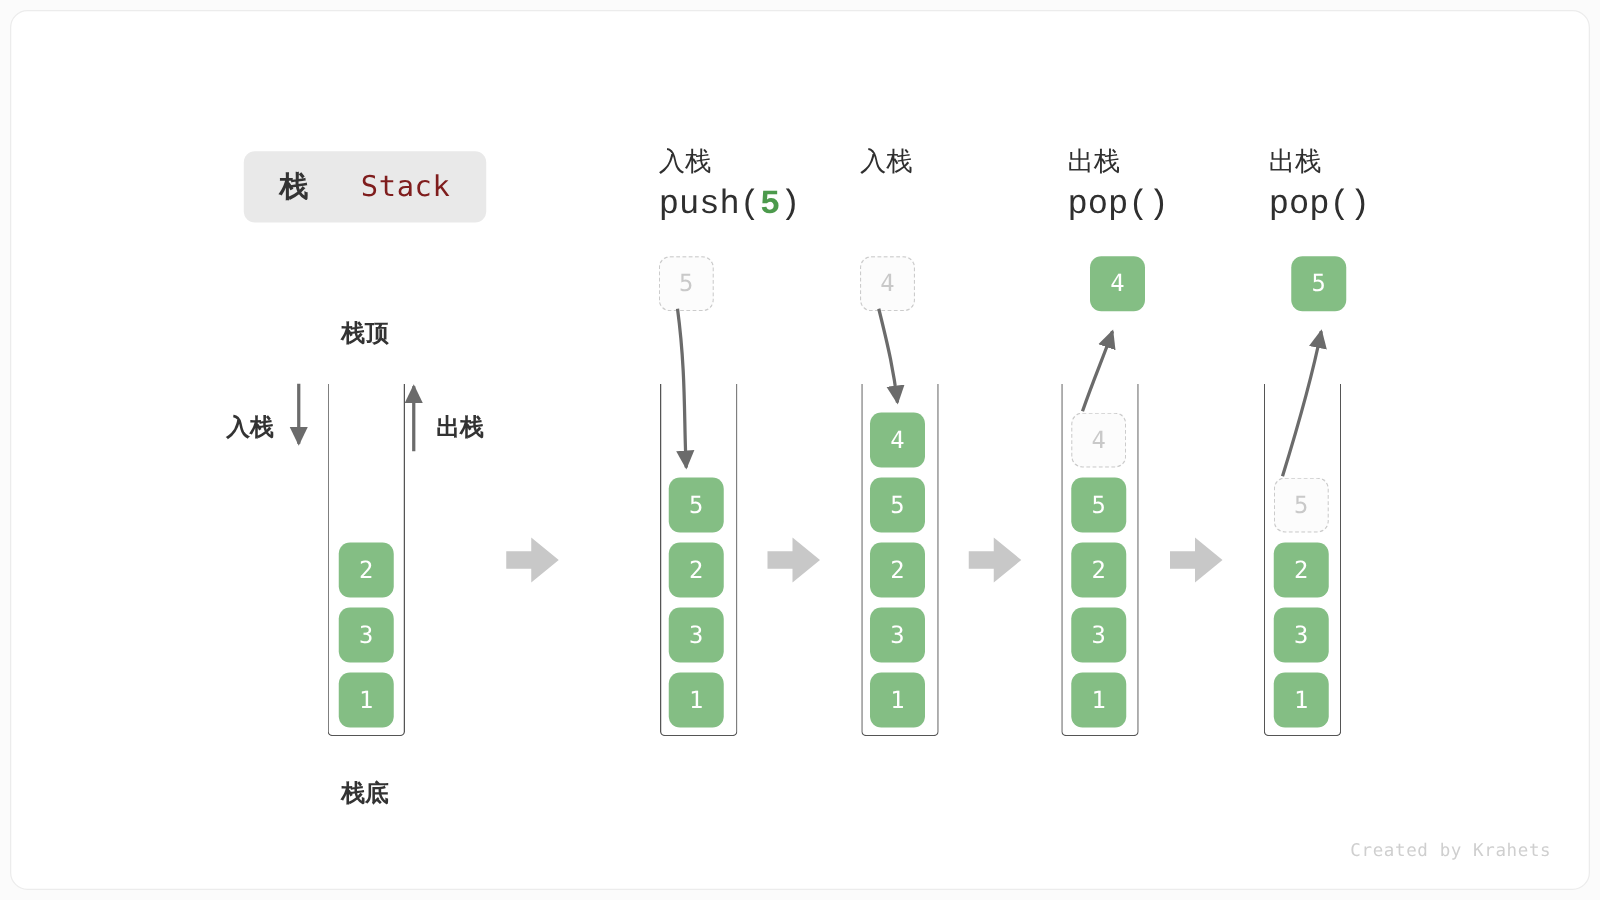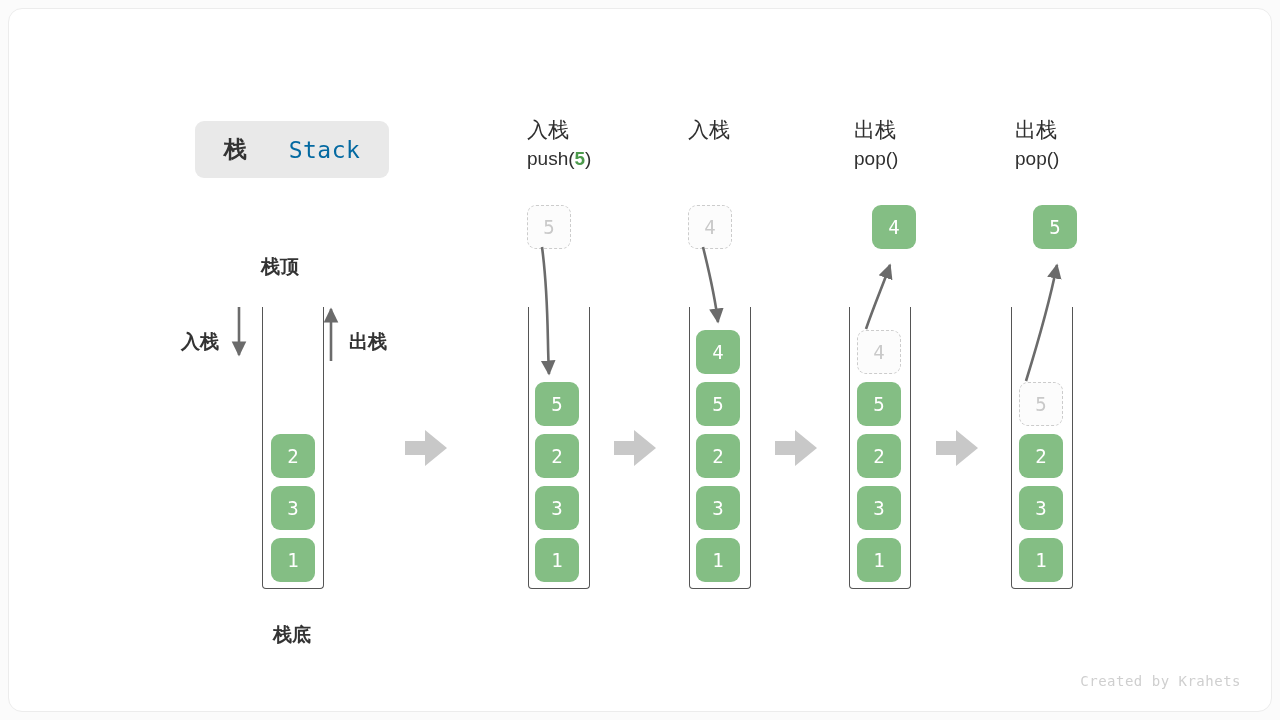--- a/index.html
+++ b/index.html
@@ -38,43 +38,43 @@
     gap: 10px;
   }
   #title-chip .cn {
     font-size: 23px;
     font-weight: bold;
     color: #333333;
     font-family: "Liberation Sans", sans-serif;
   }
   #title-chip .en {
     font-size: 23px;
-    color: #0369a1;
+    color: #7f1d1d;
     font-family: "DejaVu Sans Mono", monospace;
     letter-spacing: 0.5px;
     margin-left: 32px;
   }
 
   
   .col-head {
     position: absolute;
     width: 180px;
     text-align: left;
     line-height: 1.45;
   }
   .col-head .hl1 {
     font-size: 21px;
     color: #2f2f2f;
     font-family: "Liberation Sans", sans-serif;
     display: block;
   }
   .col-head .hl2 {
-    font-size: 19px;
+    font-size: 27px;
     color: #2f2f2f;
-    font-family: Liberation Sans, sans-serif;
+    font-family: Liberation Mono, monospace;
     display: block;
     white-space: pre;
   }
   .col-head .hl2 .val {
     color: #4c9a4c;
     font-weight: bold;
   }
 
   
   .stack-box {
@@ -140,21 +140,21 @@
 </head>
 <body>
 
 <div id="card">
 
   <div id="title-chip">
     <span class="cn">栈</span>
     <span class="en">Stack</span>
   </div>
 
-  <div class="side-label" style="left:252px; top:245px; width:62px; text-align:left;">栈顶</div>
+  <div class="side-label" style="left:252px; top:245px; width:62px; text-align:center;">栈顶</div>
 
   <div class="side-label" style="left:172px; top:320px;">入栈</div>
 
   <div class="side-label" style="left:340px; top:320px;">出栈</div>
 
   <div class="stack-box" style="left:253px; top:298px; height:282px;"></div>
 
   <div class="cell solid" style="left:262px; top:425px;">2</div>
   <div class="cell solid" style="left:262px; top:477px;">3</div>
   <div class="cell solid" style="left:262px; top:529px;">1</div>

